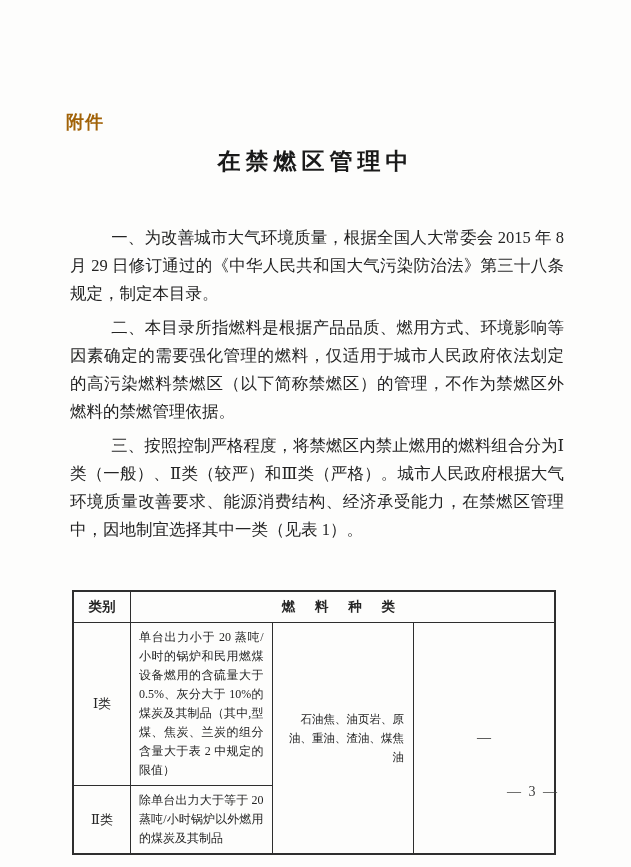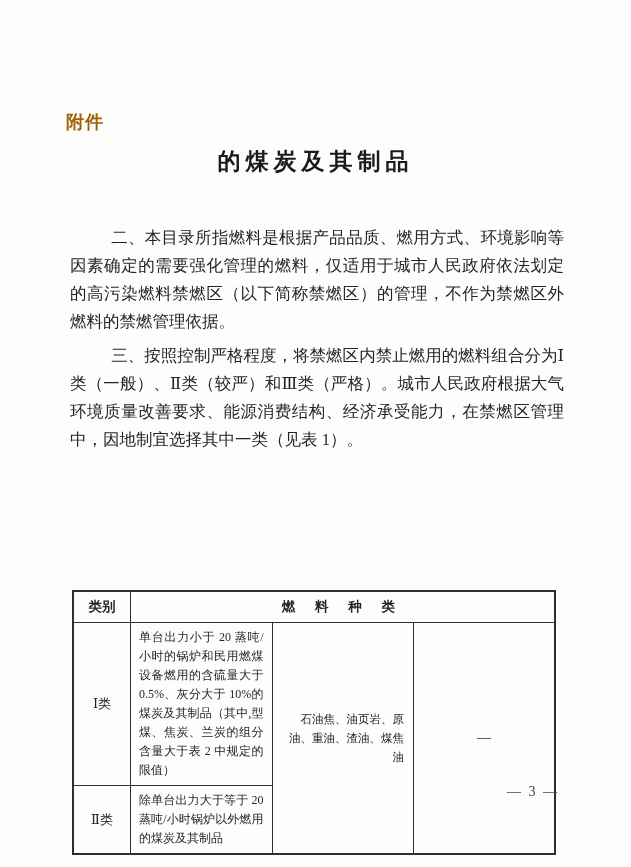--- a/index.html
+++ b/index.html
@@ -134,23 +134,24 @@
     letter-spacing: 2px;
   }
 </style>
 </head>
 <body>
 
 <div class="page">
 
   <div class="attachment-label">附件</div>
 
-  <div class="doc-title">的煤炭及其制品</div>
+  <div class="doc-title">在禁燃区管理中</div>
 
   <div class="body-text">
+    <p>一、为改善城市大气环境质量，根据全国人大常委会 2015 年 8 月 29 日修订通过的《中华人民共和国大气污染防治法》第三十八条规定，制定本目录。</p>
     <p>二、本目录所指燃料是根据产品品质、燃用方式、环境影响等因素确定的需要强化管理的燃料，仅适用于城市人民政府依法划定的高污染燃料禁燃区（以下简称禁燃区）的管理，不作为禁燃区外燃料的禁燃管理依据。</p>
     <p>三、按照控制严格程度，将禁燃区内禁止燃用的燃料组合分为Ⅰ类（一般）、Ⅱ类（较严）和Ⅲ类（严格）。城市人民政府根据大气环境质量改善要求、能源消费结构、经济承受能力，在禁燃区管理中，因地制宜选择其中一类（见表 1）。</p>
   </div>
 
 
   <table class="fuel-table">
     <tbody>
       <tr>
         <th class="col-category-header">类别</th>
         <th class="col-fuel-header" colspan="3">燃 料 种 类</th>

